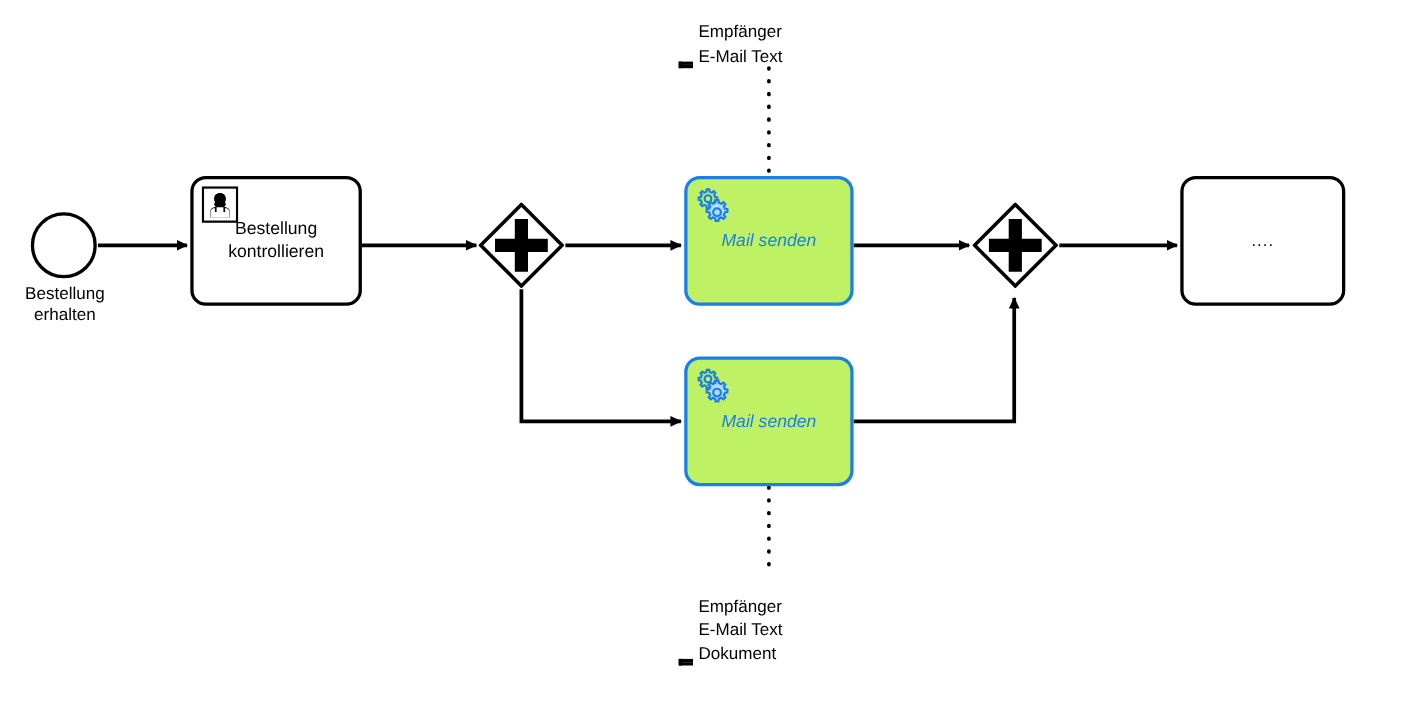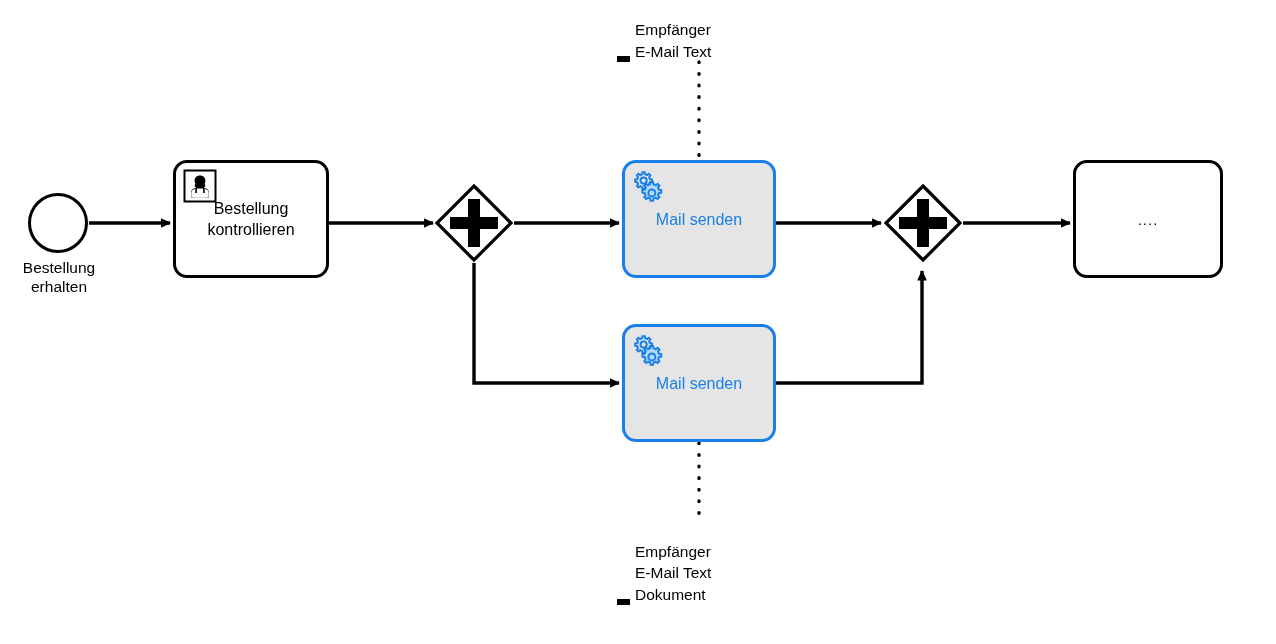--- a/index.html
+++ b/index.html
@@ -54,22 +54,23 @@
   .task-label {
     text-align: center;
     font-size: 16px;
     line-height: 21px;
     color: #000000;
     white-space: pre-line;
     padding: 0 8px;
   }
   .task.service {
     border-color: #1a7fe8;
-    background: #e5e5e5;
+    background: #bef264;
     border-width: 3px;
+    font-style: italic;
   }
   .task.service .task-label {
     color: #1a7fe8;
   }
   .task.placeholder .task-label {
     font-size: 15px;
     letter-spacing: 1px;
   }
   .task-marker {
     position: absolute;

